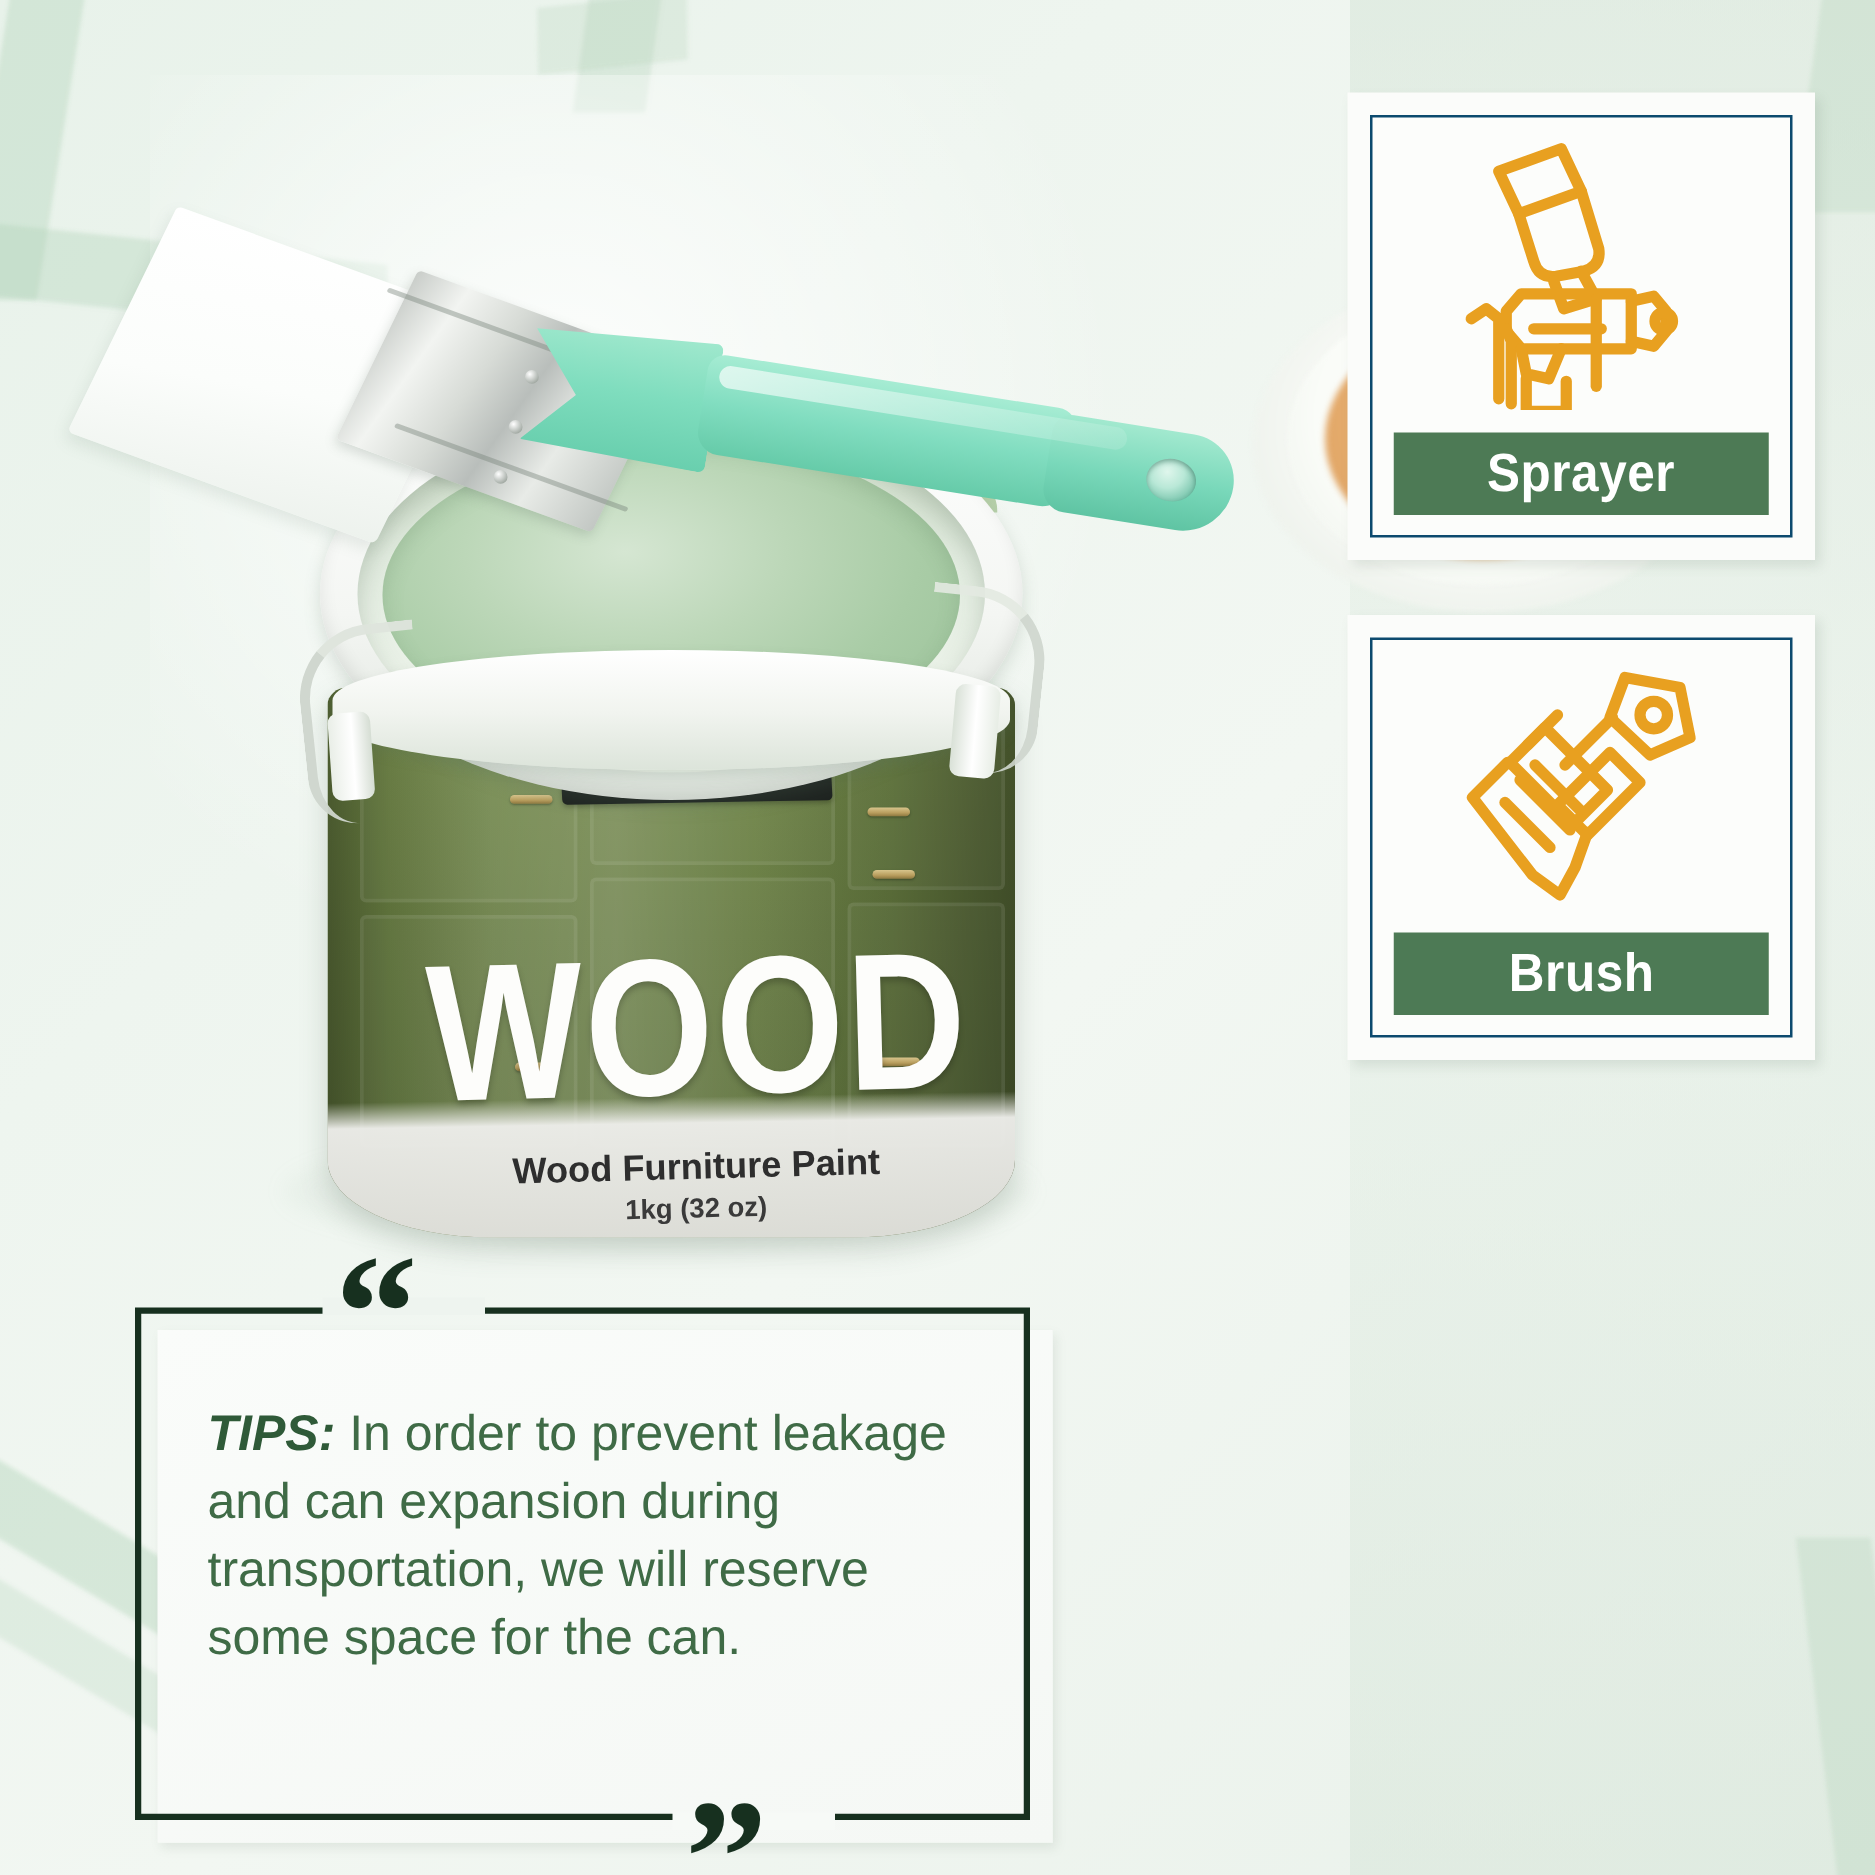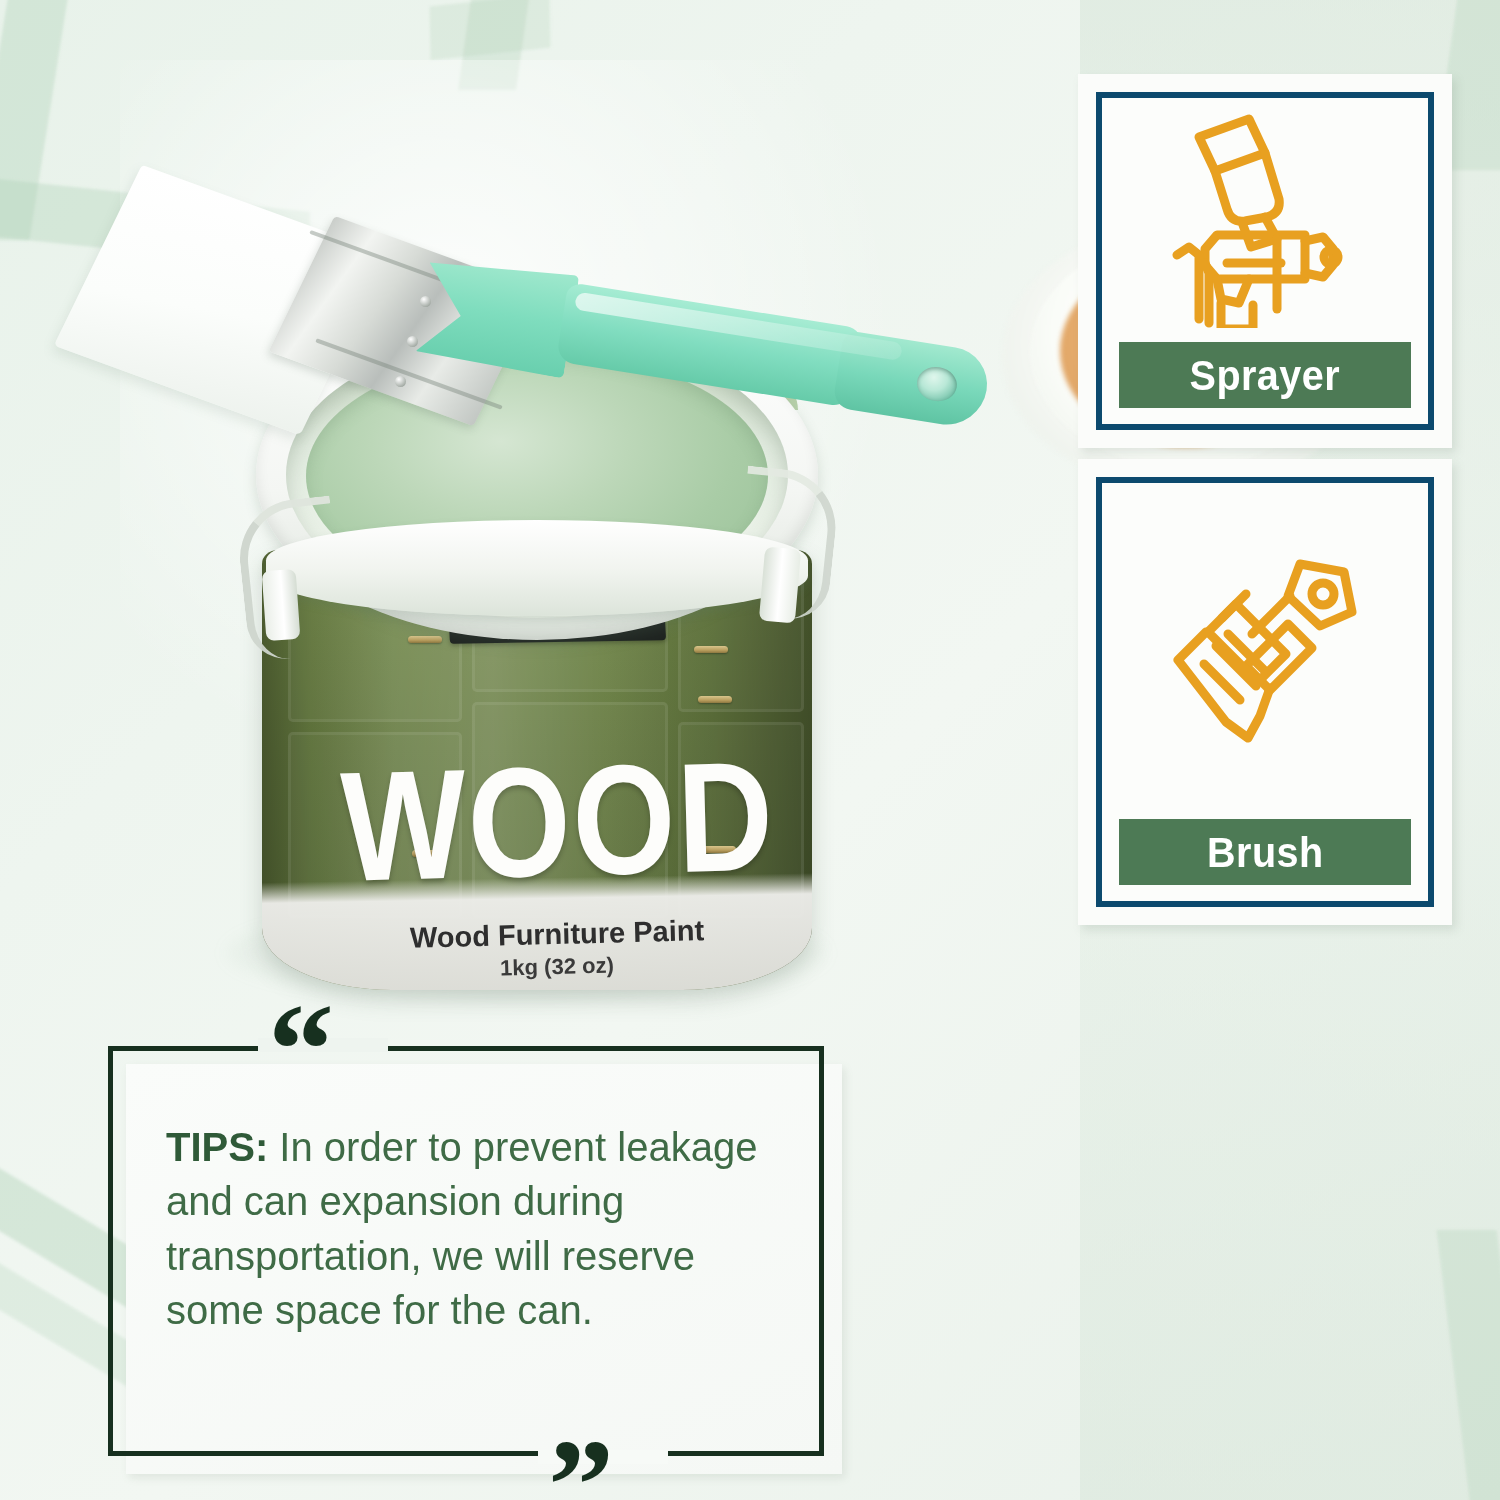--- a/index.html
+++ b/index.html
@@ -297,21 +297,21 @@
   }
 
   
   .card {
     position: absolute;
     background: #fbfcfa;
     box-shadow: 4px 5px 9px rgba(110,135,115,0.18);
   }
   .card-inner {
     position: absolute; left: 18px; right: 18px; top: 18px; bottom: 18px;
-    border: 6px solid #0c4a6e;
+    border: 2px solid #0c4a6e;
     background: #fcfdfb;
     display: flex; flex-direction: column;
     align-items: center; justify-content: flex-start;
   }
   .card-icon {
     flex: 1 1 auto;
     display: flex; align-items: center; justify-content: center;
     width: 100%;
   }
   .card-icon svg { display: block; }
@@ -325,21 +325,21 @@
   .card-bar span {
     color: #ffffff;
     font-family: "Liberation Sans", sans-serif;
     font-weight: 700;
     font-size: 43px;
     letter-spacing: 0.5px;
     transform: scaleX(0.92);
   }
 
   #card-sprayer { left: 1078px; top: 74px;  width: 374px; height: 374px; }
-  #card-brush   { left: 1078px; top: 459px; width: 374px; height: 466px; }
+  #card-brush   { left: 1078px; top: 492px; width: 374px; height: 356px; }
   #card-roller  { left: 1078px; top: 898px; width: 374px; height: 374px; }
 
   
   #tips {
     position: absolute; left: 108px; top: 1046px; width: 716px; height: 410px;
   }
   .tips-panel {
     position: absolute; left: 18px; top: 18px; right: -18px; bottom: -18px;
     background: linear-gradient(160deg, #fafcfa 0%, #f5f8f5 100%);
     box-shadow: 3px 4px 8px rgba(110,135,115,0.14);
@@ -366,21 +366,21 @@
   }
   .quote-open { left: 160px; top: -62px; font-size: 132px; }
   .quote-close { left: 440px; bottom: -96px; font-size: 132px; }
   .tips-text {
     position: absolute; left: 58px; right: 40px; top: 74px;
     font-family: "Liberation Sans", sans-serif;
     font-size: 40px;
     line-height: 1.36;
     color: #3f6b46;
   }
-  .tips-text b { color: #2f5a38; font-weight: 700; }
+  .tips-text b { color: #2f5a38; font-weight: 700; font-style: italic; }
 </style>
 </head>
 <body>
 
 <div id="stage">
 
   <div class="bg-right-wash"></div>
   <div class="bgpane bg-chev-tl-v"></div>
   <div class="bgpane bg-chev-tl-h"></div>
   <div class="bgpane bg-chev-top-mid"></div>

